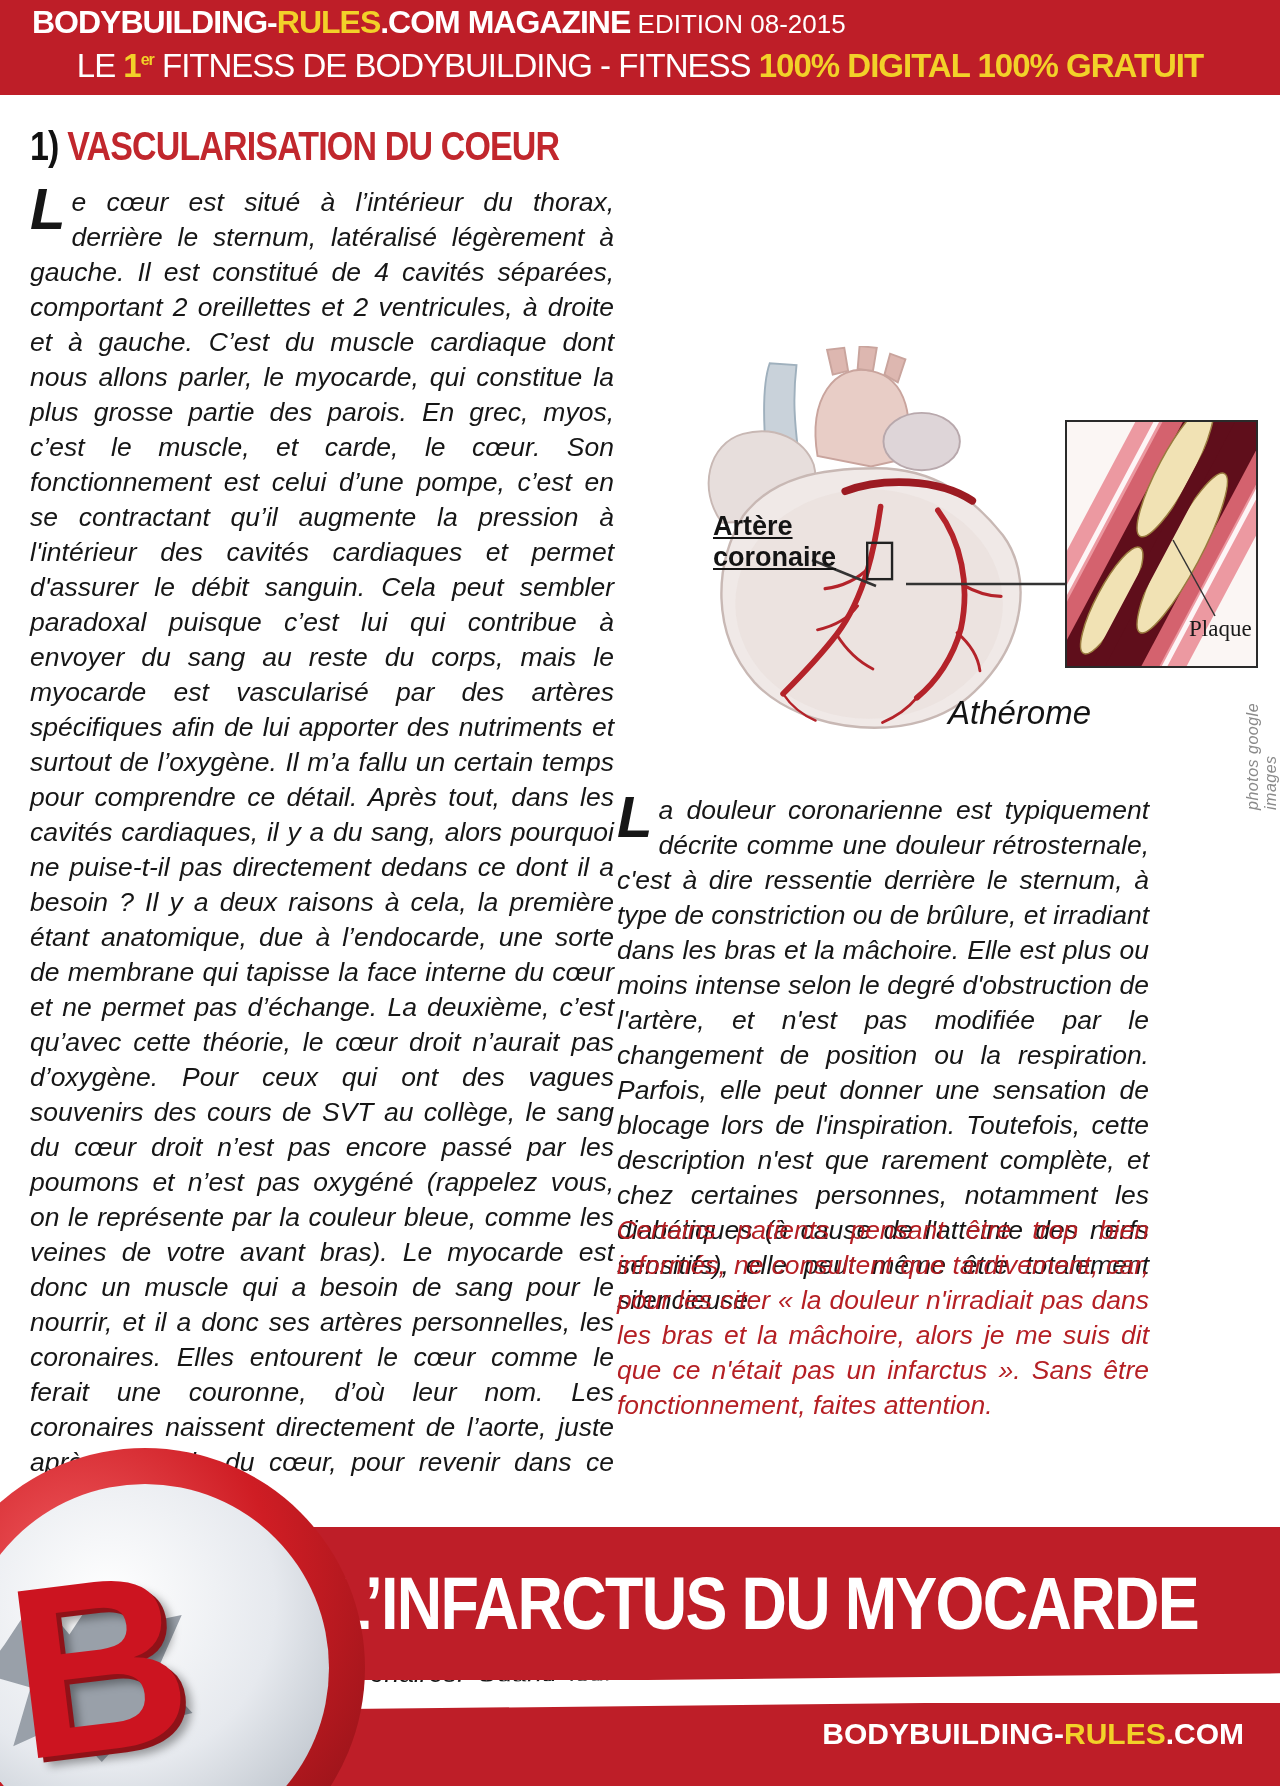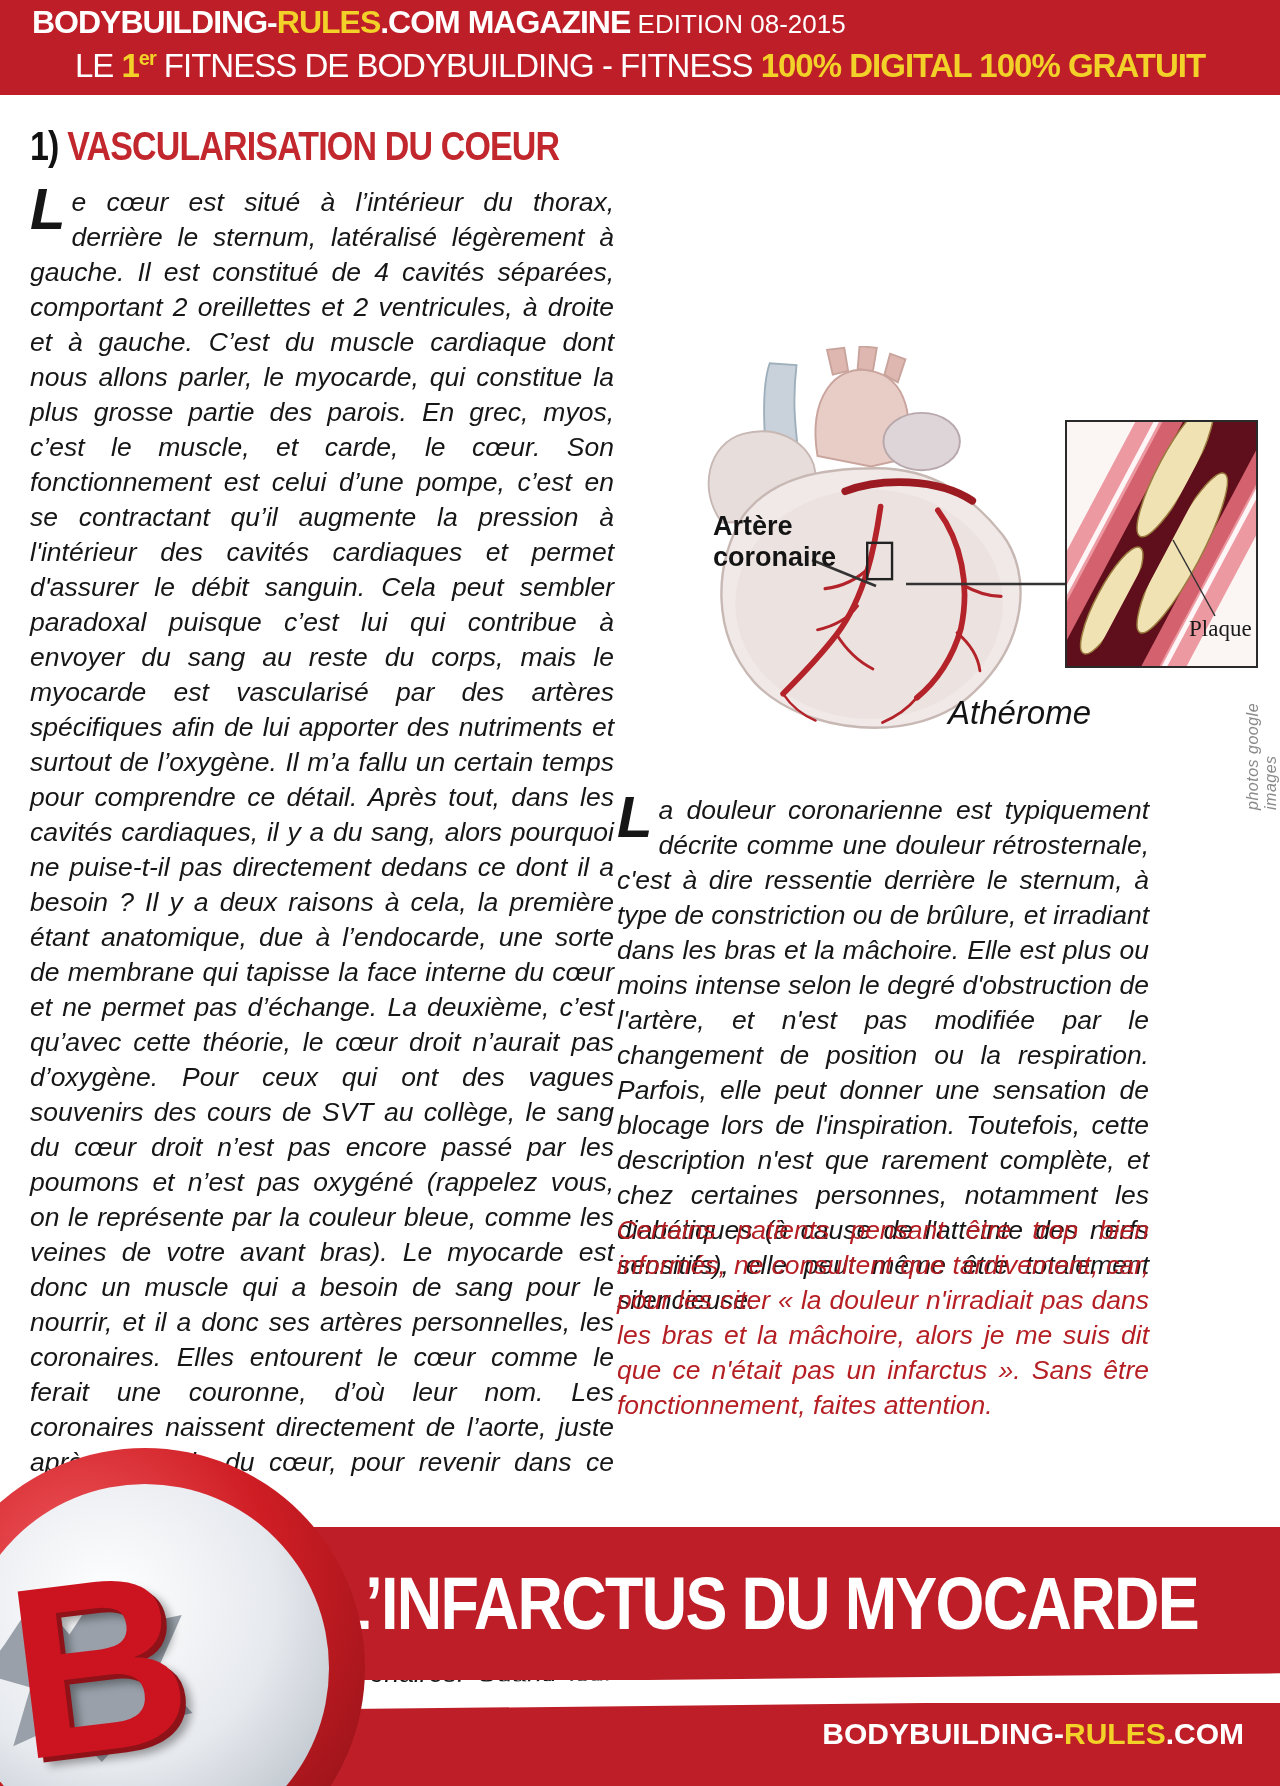--- a/index.html
+++ b/index.html
@@ -7,40 +7,40 @@
         font-family:"Liberation Sans",sans-serif;color:#111;margin:0 auto;}
   
   .topbar{position:absolute;left:0;top:0;width:100%;height:95px;background:#be1e28;}
   .topline1{position:absolute;left:0;top:4px;width:100%;color:#fff;
             font-weight:700;font-size:32px;letter-spacing:-1px;white-space:nowrap;padding-left:32px;}
   .topline1 .yellow{color:#f2d129;}
   .topline1 .edition{font-weight:400;font-size:26px;letter-spacing:0;}
   .topline2{position:absolute;left:0;top:47px;width:100%;text-align:center;color:#fff;
             font-weight:400;font-size:33px;letter-spacing:-1px;white-space:nowrap;}
   .topline2 .yellow{color:#f2d129;font-weight:700;}
-  .topline2 sup{font-size:20px;vertical-align:super;}
+  .topline2 sup{font-size:16px;vertical-align:super;}
   
   .col-left{position:absolute;left:30px;top:124px;width:584px;}
   .heading{margin:0 0 16px 0;font-size:40px;font-weight:800;letter-spacing:-1px;
            transform:scaleX(0.85);transform-origin:left center;white-space:nowrap;}
   .heading .num{color:#111;}
   .heading .txt{color:#c1272d;}
   .body-copy{font-style:italic;font-size:26.5px;line-height:35px;text-align:justify;color:#161616;}
   .body-copy p{margin:0;}
   .body-copy p + p{margin-top:36px;}
   .dropcap{float:left;font-size:58px;line-height:44px;font-weight:700;font-style:italic;
            padding:2px 6px 0 0;}
   
   .title-box{position:absolute;left:697px;top:150px;width:553px;height:196px;background:#c2232a;}
   .title-box .tline{color:#fff;font-weight:800;font-size:84px;line-height:88px;letter-spacing:-2px;
            transform:scaleX(0.8);transform-origin:left center;white-space:nowrap;margin-left:20px;}
   .title-box .tline:first-child{margin-top:10px;}
   .figure{position:absolute;left:612px;top:346px;width:668px;height:449px;}
   .fig-label-artery{position:absolute;left:101px;top:165px;width:135px;font-weight:700;
-           font-size:27px;line-height:31px;color:#141414;}
+           font-size:27px;line-height:31px;color:#141414;text-decoration:underline;}
   .fig-label-atherome{position:absolute;left:336px;top:348px;font-weight:400;font-style:italic;
            font-size:33px;color:#141414;}
   .inset{position:absolute;left:453px;top:74px;width:193px;height:248px;border:2px solid #2a2a2a;
          background:#fbf6f4;box-sizing:border-box;}
   .credit{position:absolute;left:1244px;top:660px;height:150px;color:#8a8a8a;font-style:italic;
           font-size:16px;writing-mode:vertical-rl;transform:rotate(180deg);letter-spacing:.5px;}
   .col-right-p1{position:absolute;left:617px;top:793px;width:532px;}
   .col-right-p2{position:absolute;left:617px;top:1213px;width:532px;}
   .red-copy{font-style:italic;font-size:26.5px;line-height:35px;text-align:justify;color:#b51f24;}
   .red-copy p{margin:0;}

